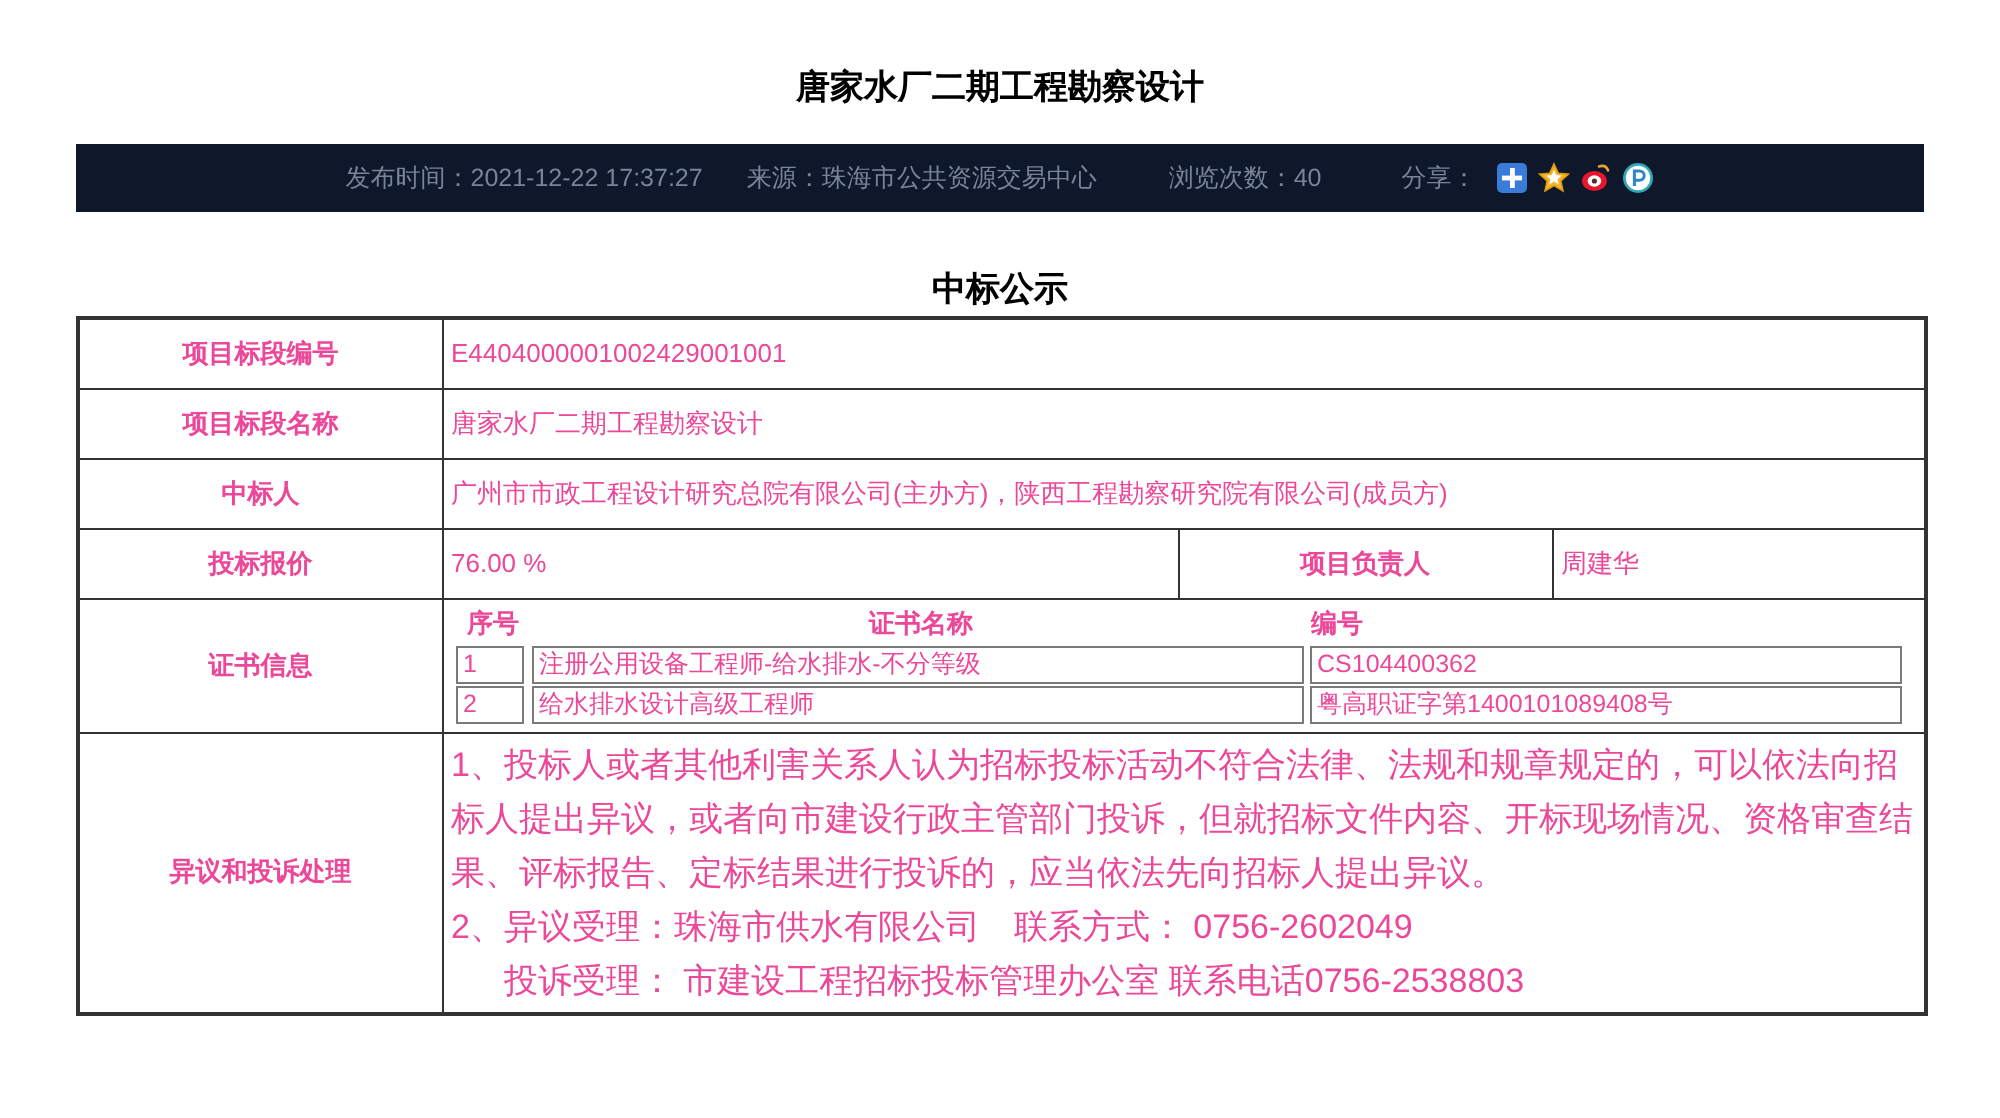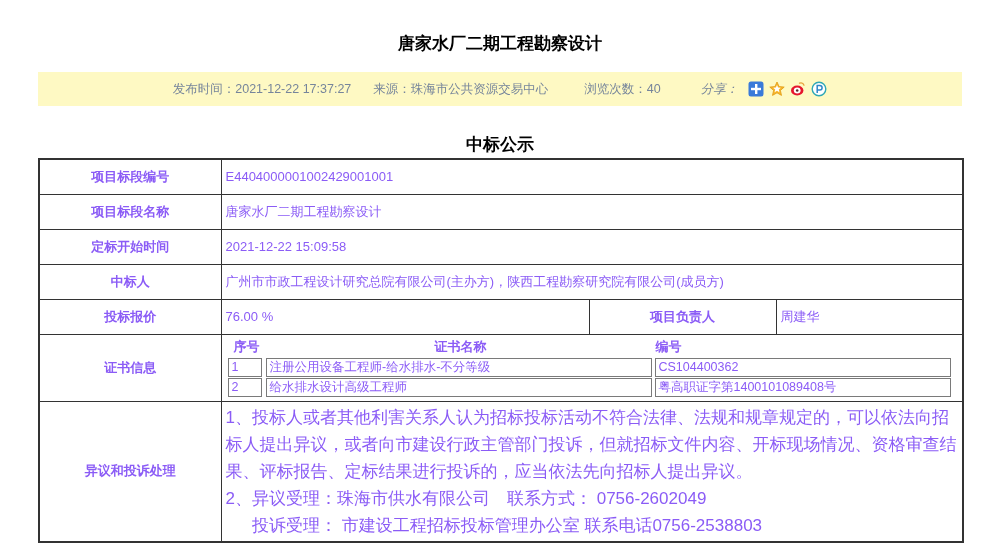--- a/index.html
+++ b/index.html
@@ -14,52 +14,52 @@
     padding-top: 32px;
     text-align: center;
     font-size: 17px;
     font-weight: bold;
     color: #000;
   }
   .meta-bar {
     margin: 17px 38px 0 38px;
     width: 924px;
     height: 34px;
-    background: #fef9c3;
+    background: #0f172a;
     display: flex;
     align-items: center;
     justify-content: center;
     font-size: 12.5px;
     color: #76859b;
   }
   .meta-item { white-space: nowrap; }
   .meta-gap-s { margin-left: 22px; }
   .meta-gap-l { margin-left: 36px; }
-  .meta-gap-m { margin-left: 40px; font-style: italic; }
+  .meta-gap-m { margin-left: 40px; }
   .share-icons { display: inline-flex; align-items: center; gap: 5px; margin-left: 10px; vertical-align: middle; }
   .share-icons svg { display: block; cursor: pointer; }
   .section-heading {
     margin-top: 27px;
     text-align: center;
     font-size: 17px;
     font-weight: bold;
     color: #000;
     margin-bottom: 2px;
   }
   table.award-table {
     border-collapse: collapse;
     table-layout: fixed;
     width: 924px;
     margin-left: 38px;
     border: 2px solid #333;
   }
   table.award-table td {
     border: 1px solid #333;
     font-size: 13px;
-    color: #8b5cf6;
+    color: #ec4899;
     padding: 2px 4px;
     vertical-align: middle;
   }
   td.lbl {
     font-weight: bold;
     text-align: center;
     color: #333;
   }
   tr.row-std { height: 35px; }
   tr.row-cert { height: 62px; }
@@ -148,24 +148,20 @@
       <col style="width:187px">
     </colgroup>
   <tbody>
       <tr class="row-std">
     <td class="lbl">项目标段编号</td>
     <td colspan="3">E4404000001002429001001</td>
   </tr>
   <tr class="row-std">
     <td class="lbl">项目标段名称</td>
     <td colspan="3">唐家水厂二期工程勘察设计</td>
-  </tr>
-  <tr class="row-std">
-    <td class="lbl">定标开始时间</td>
-    <td colspan="3">2021-12-22 15:09:58</td>
   </tr>
   <tr class="row-std">
     <td class="lbl">中标人</td>
     <td colspan="3">广州市市政工程设计研究总院有限公司(主办方)，陕西工程勘察研究院有限公司(成员方)</td>
   </tr>
   <tr class="row-std">
     <td class="lbl">投标报价</td>
     <td>76.00 %</td>
     <td class="lbl">项目负责人</td>
     <td>周建华</td>

